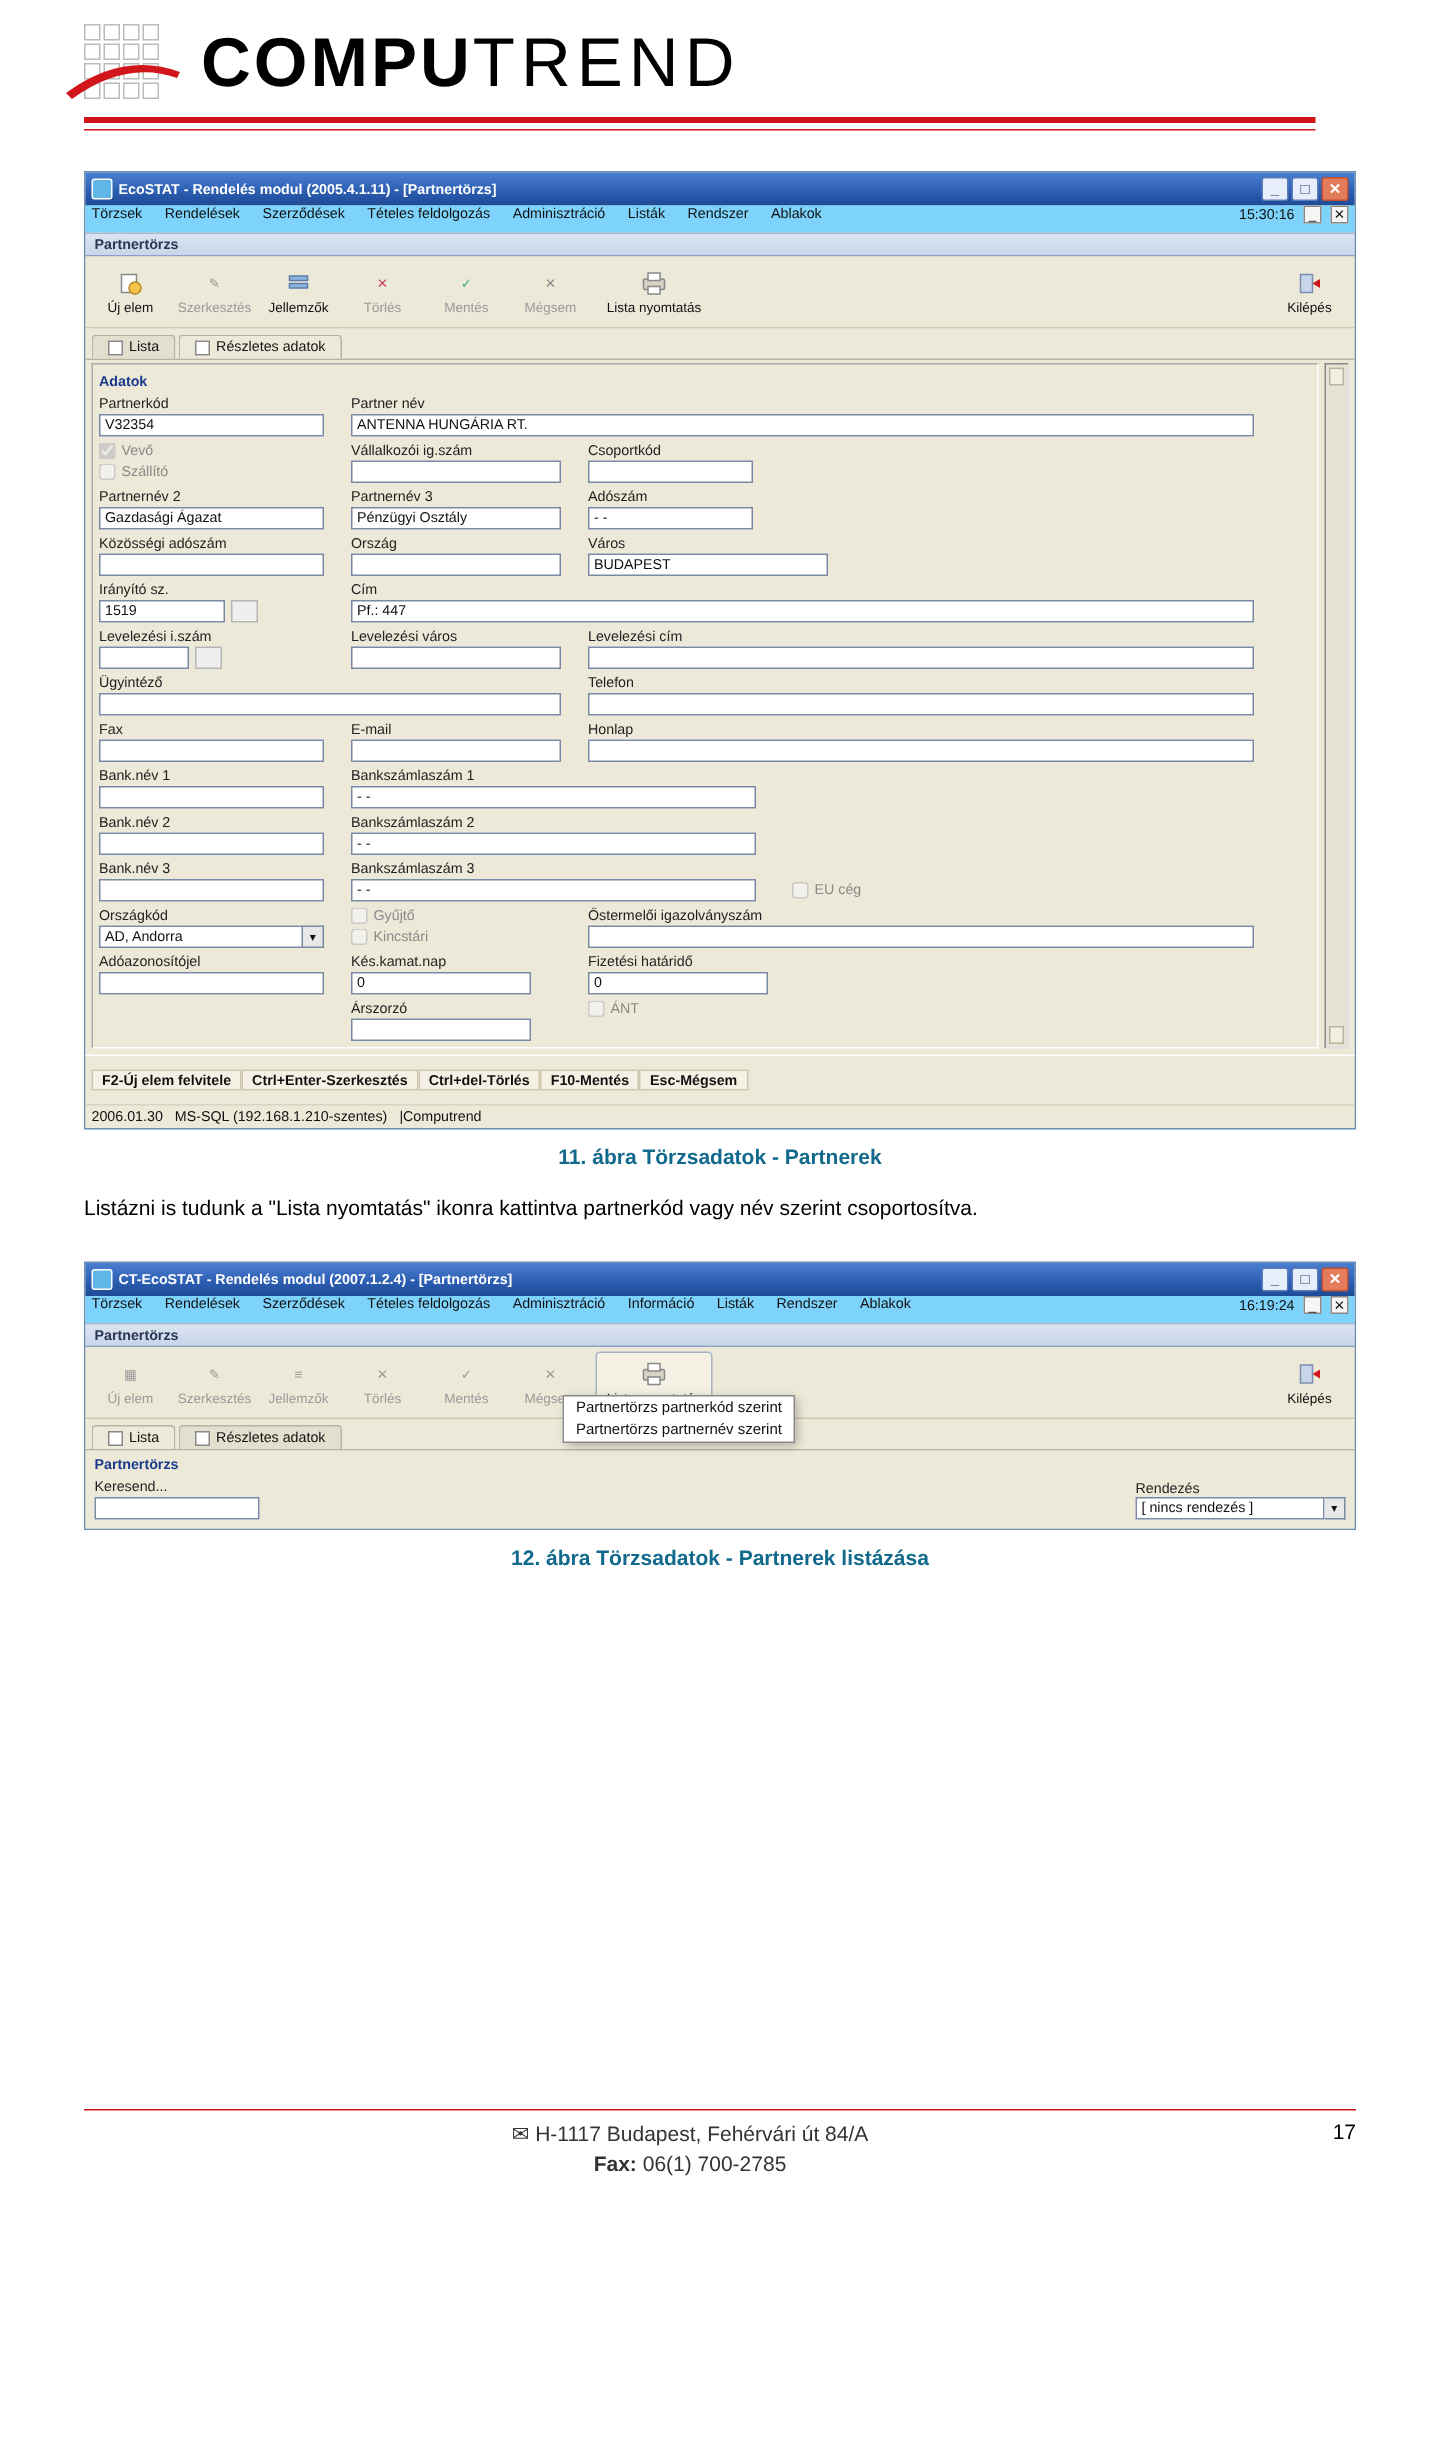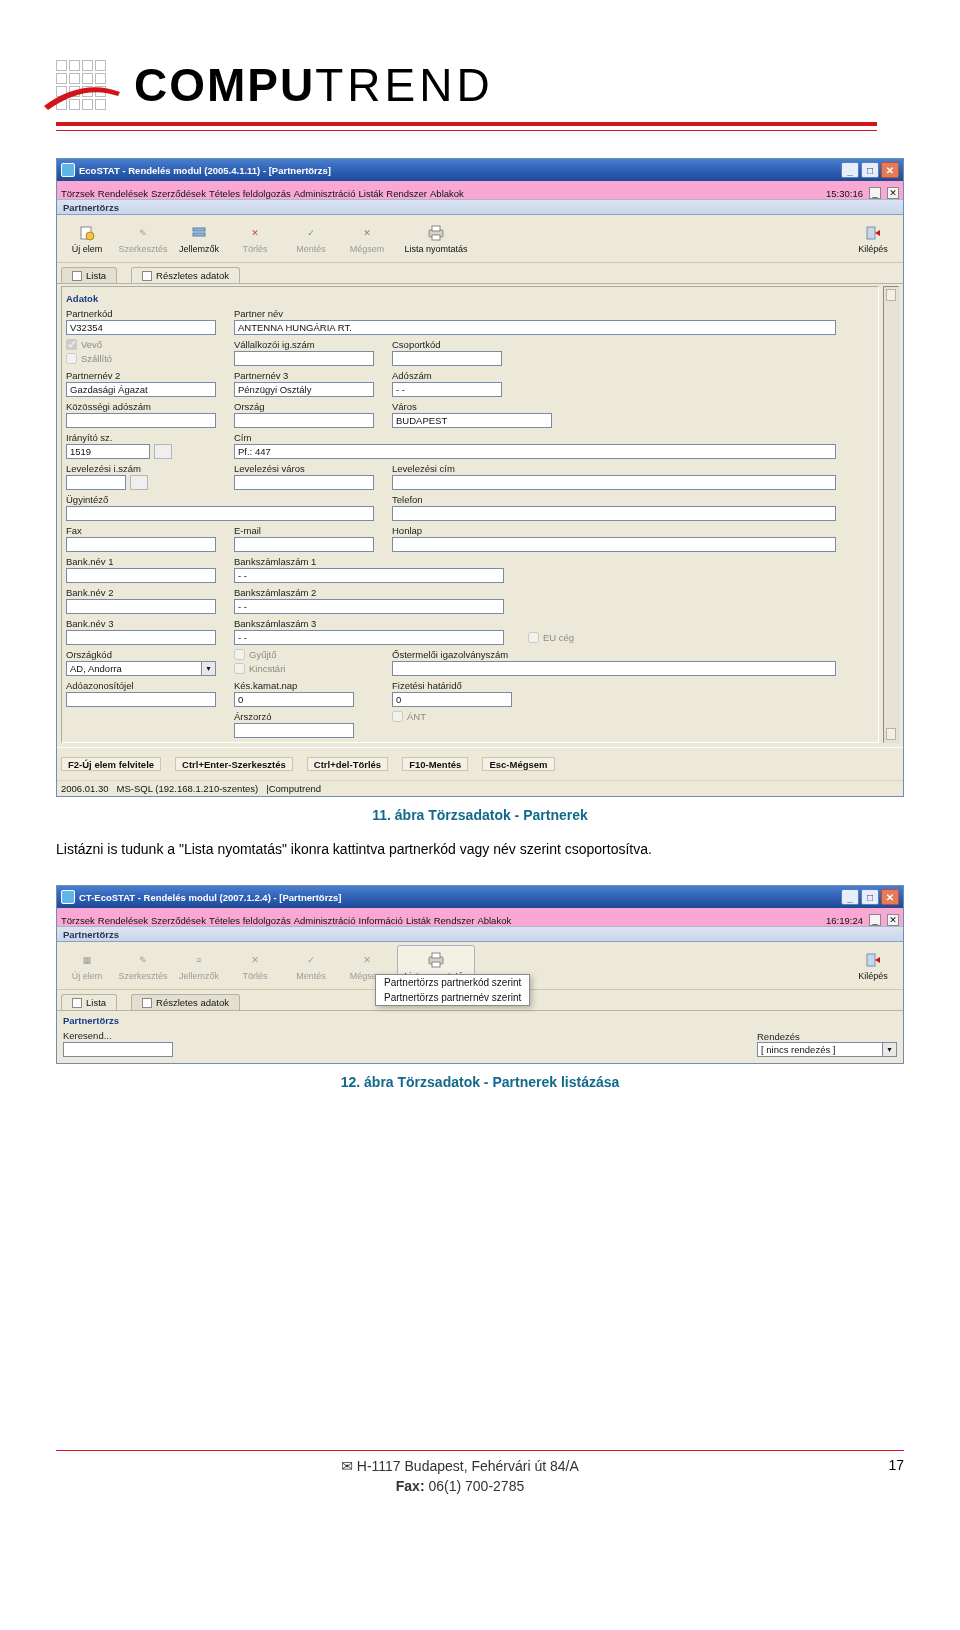--- a/index.html
+++ b/index.html
@@ -9,21 +9,20 @@
     font-family: Arial, Helvetica, sans-serif;
     background: #fff;
     color: #000;
     box-sizing: border-box;
   }
   *, *::before, *::after { box-sizing: inherit; }
 
   
   .page-header {
     padding: 14px 83px 8px 56px;
-    margin-top: 44px;
   }
   .brand-row {
     display: flex;
     align-items: center;
     gap: 18px;
   }
   .brand-logo {
     width: 60px; height: 50px;
     position: relative;
   }
@@ -93,25 +92,25 @@
     background: #e6eefb;
     border: 1px solid #5a7db8;
     border-radius: 2px;
     display:flex;align-items:center;justify-content:center;
     font-size: 10px; color:#2a3b63;
   }
   .winbtn.close { background: #e47b5a; color:#fff; border-color:#c05030; }
 
   .menubar {
     height: 18px;
-    background: #f9a8d4;
+    background: #7dd3fc;
     display: flex;
-    align-items: flex-end;
+    align-items: flex-start;
     padding: 0 4px;
-    gap: 3px;
+    gap: 15px;
   }
   .menubar span { white-space: nowrap; }
   .menubar .right {
     margin-left: auto;
     display: flex; align-items: center; gap: 6px;
   }
   .menubar .mbtn {
     width: 12px; height: 12px; border: 1px solid #888; background:#f5f5f5;
     display:flex;align-items:center;justify-content:center;font-size:9px;
   }
@@ -148,21 +147,21 @@
   .tbtn.wide { width: 78px; }
   .tbtn .ticon {
     width: 18px; height: 18px;
     display:flex;align-items:center;justify-content:center;
   }
   .toolbar .spacer { flex:1; }
 
   .tabs {
     display: flex;
     padding: 4px 4px 0 4px;
-    gap: 12px;
+    gap: 0;
     border-bottom: 1px solid #b7b2a1;
     background: #ece9d8;
   }
   .tab {
     padding: 2px 10px;
     border: 1px solid #b7b2a1;
     border-bottom: none;
     margin-right: 2px;
     border-radius: 3px 3px 0 0;
     background: #ece9d8;
@@ -226,21 +225,20 @@
   .vscroll::before { top:2px; }
   .vscroll::after  { bottom:2px; }
 
   .statusbar {
     height: 16px;
     display:flex; align-items:center;
     background:#ece9d8;
     border-top:1px solid #fff;
     font-size:9.5px;
     padding: 16px 4px;
-    gap: 14px;
   }
   .statusbar .s-item {
     border:1px solid #cfc6b0; background:#f4f1e4;
     padding: 0 6px; height:14px; line-height:13px; font-weight:bold;
   }
   .status2 {
     height: 16px; display:flex; align-items:center; gap:8px;
     background:#ece9d8; border-top:1px solid #d9d3bf;
     padding:0 4px; font-size:9.5px;
   }

